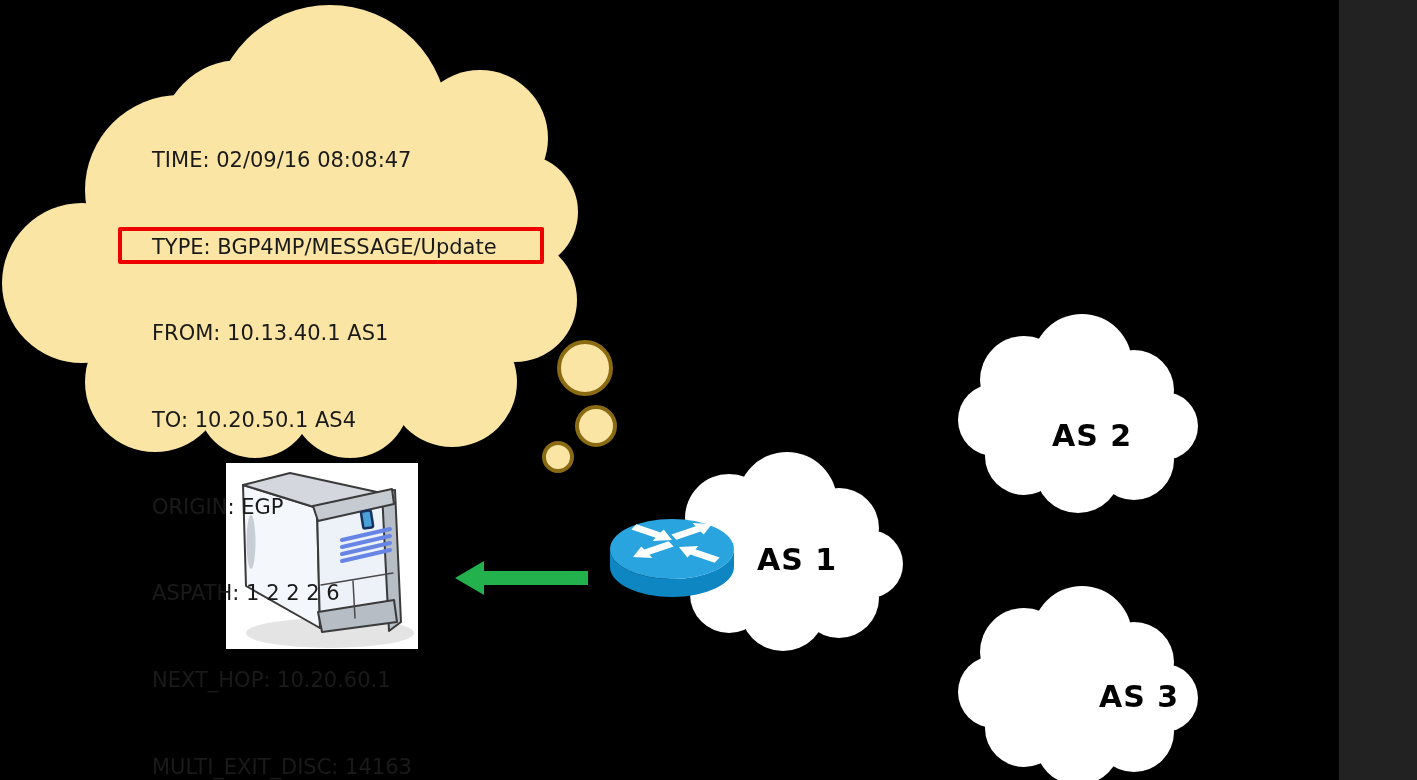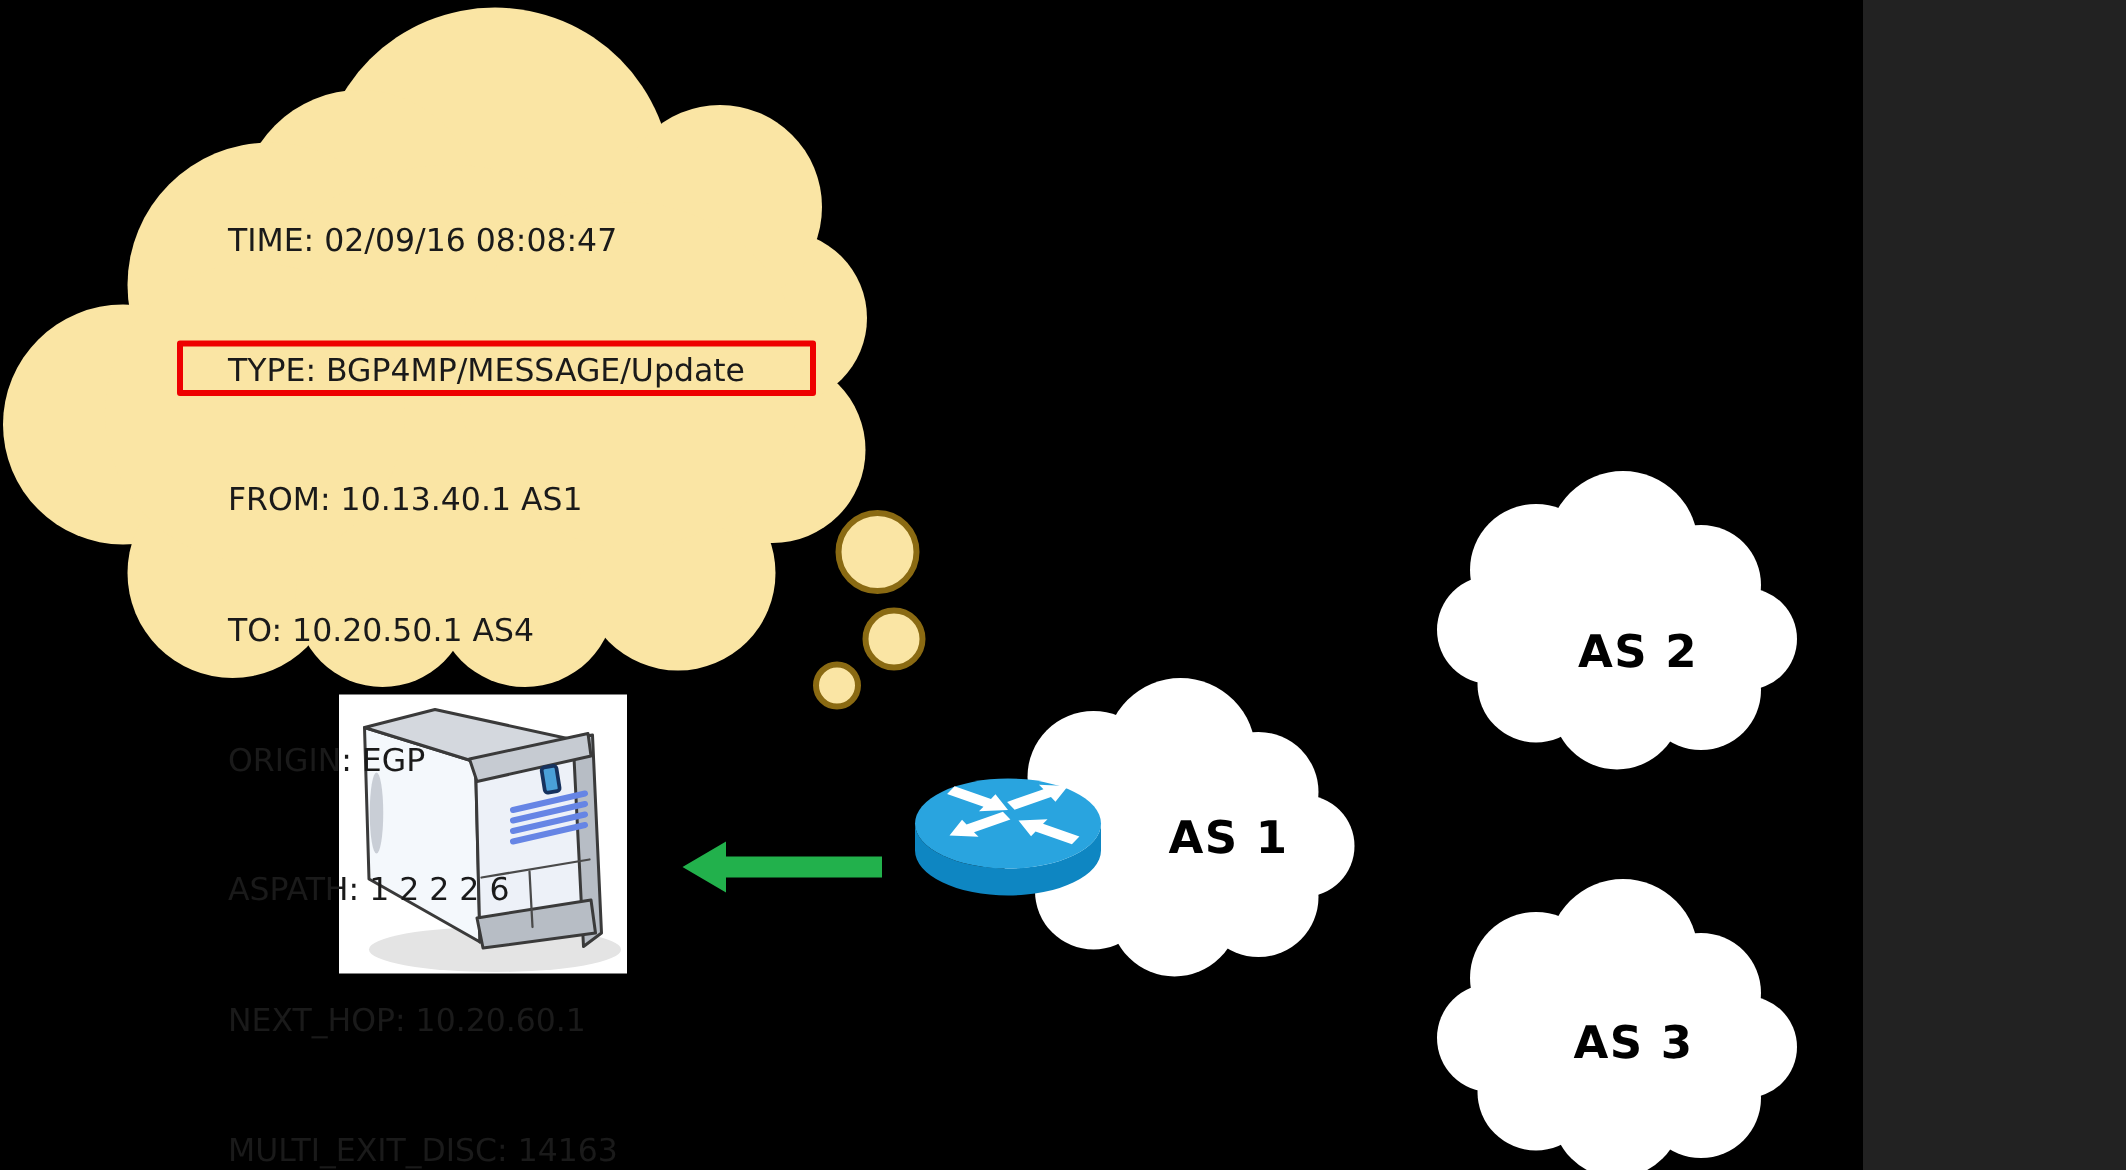--- a/index.html
+++ b/index.html
@@ -11,21 +11,21 @@
     --green:#22B14C;
     --label-blue:#1414CC;
     --router-top:#29A4DF;
     --router-side:#0E86C2;
     --as-cloud:#FFFFFF;
     --as-text:#000000;
   }
   *{margin:0;padding:0;box-sizing:border-box;}
   body{background:#222;font-family:"DejaVu Sans","Liberation Sans",sans-serif;}
   .stage{
-    position:relative;width:1242px;height:780px;background:var(--background);
+    position:relative;width:1339px;height:780px;background:var(--background);
     overflow:hidden;
   }
   .stage svg.canvas{position:absolute;left:0;top:0;}
   .cloud-text{
     position:absolute;left:152px;top:88px;
     font-size:21px;line-height:28.9px;color:var(--cloud-text);
     white-space:pre;
   }
   .aspath-box{
     position:absolute;left:118px;top:227px;width:426px;height:37px;
@@ -35,23 +35,23 @@
     position:absolute;left:432px;top:492px;width:165px;height:56px;
     background:#FFFFFF;border:4px solid var(--green);border-radius:13px;
     display:flex;align-items:center;justify-content:center;
     font-size:21px;color:var(--label-blue);letter-spacing:0.5px;
   }
   .as-label{
     position:absolute;transform:translate(-50%,-50%);
     font-size:30px;font-weight:bold;color:var(--as-text);letter-spacing:1px;
     white-space:nowrap;
   }
-  .as-label.as1{left:819px;top:559px;}
+  .as-label.as1{left:797px;top:559px;}
   .as-label.as2{left:1092px;top:435px;}
-  .as-label.as3{left:1089px;top:696px;}
+  .as-label.as3{left:1139px;top:696px;}
 </style>
 </head>
 <body>
 
 <div class="stage">
 
   <svg class="canvas" width="1417" height="780" viewBox="0 0 1417 780">
     <defs>
       <g id="as-cloud-shape">
         <circle cx="68" cy="62" r="44"></circle>

